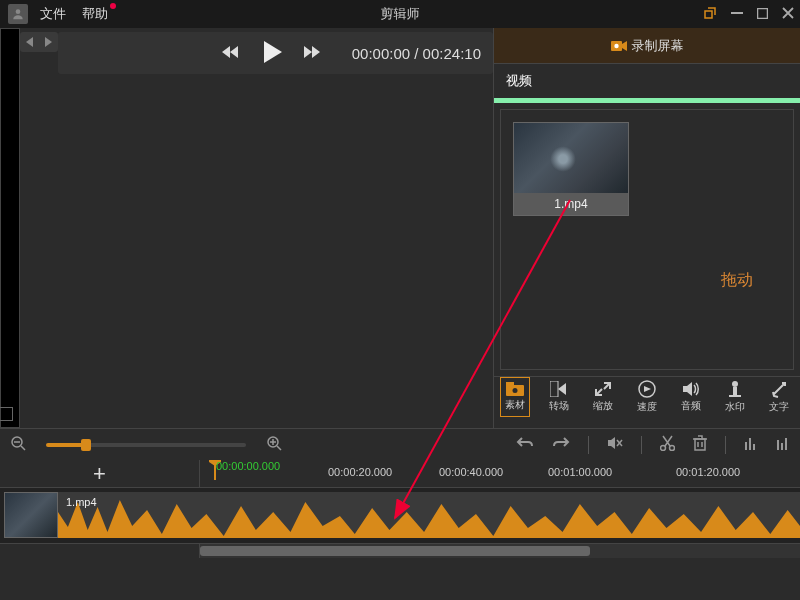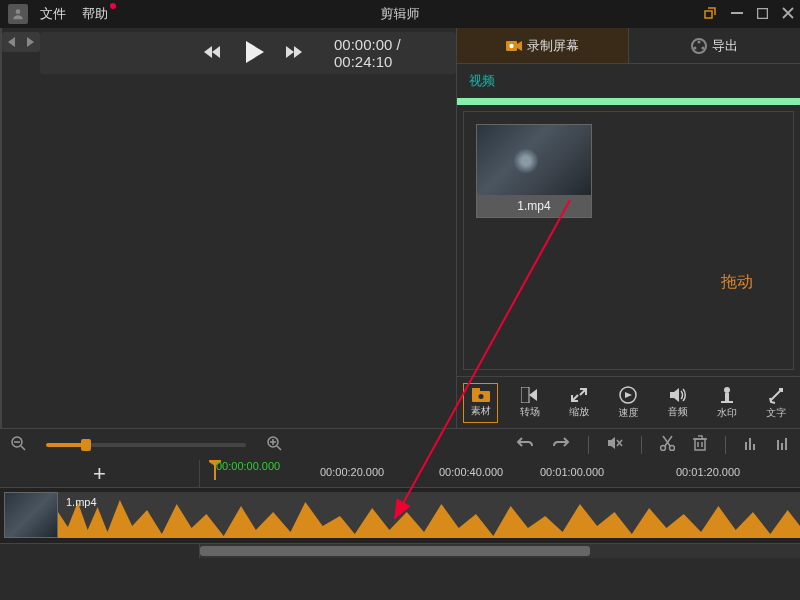--- a/index.html
+++ b/index.html
@@ -22,35 +22,35 @@
 .seek-row { height: 20px; background: #3a3a3a; margin-top: 4px; display: flex; align-items: center; padding: 0 6px; border-radius: 3px; }
 .tri-left, .tri-right { width: 0; height: 0; border-top: 5px solid transparent; border-bottom: 5px solid transparent; }
 .tri-left { border-right: 7px solid #888; }
 .tri-right { border-left: 7px solid #888; margin-left: auto; }
 .seek-track { flex: 1; height: 4px; background: #222; margin: 0 6px; border-radius: 2px; }
 .controls-row { height: 42px; background: #333; margin-top: 4px; display: flex; align-items: center; padding: 0 12px; border-radius: 3px; position: relative; }
 .play-ctrl { display: flex; align-items: center; gap: 18px; margin-left: 150px; }
 .trans { cursor: pointer; }
 .timecode { margin-left: 28px; color: #ddd; font-size: 15px; }
 
-.right-col { width: 344px; background: #2b2b2b; border-left: 1px solid #444; display: flex; flex-direction: column; }
+.right-col { width: 307px; background: #2b2b2b; border-left: 1px solid #444; display: flex; flex-direction: column; }
 .tab-row { height: 36px; display: flex; border-bottom: 1px solid #444; }
 .tabr { flex: 1; display: flex; align-items: center; justify-content: center; gap: 5px; cursor: pointer; border-right: 1px solid #444; font-size: 13px; color: #ddd; }
 .tabr.active { background: #3a2a18; }
 .tabr:last-child { border-right: none; }
 .ic16 { width: 16px; height: 16px; display: inline-flex; align-items: center; justify-content: center; }
-.section-hdr { padding: 8px 12px; color: #14b8a6; font-size: 13px; border-bottom: 7px solid #86efac; }
+.section-hdr { padding: 8px 12px; color: #ffffff; font-size: 13px; border-bottom: 5px solid #86efac; }
 .media-area { flex: 1; padding: 12px; position: relative; border: 1px solid #444; margin: 6px; }
 .thumb-card { width: 116px; border: 1px solid #666; background: #555; cursor: pointer; }
 .thumb-img { height: 70px; background: linear-gradient(135deg,#2a3540 0%, #4a5560 40%, #3a4048 70%, #20282e 100%); position: relative; }
 .thumb-img::after { content:""; position:absolute; left:30%; top:30%; width:30px; height:30px; background: radial-gradient(circle,#8a9aa5 20%, transparent 60%); }
 .thumb-lbl { text-align: center; padding: 4px 0; font-size: 12px; color: #eee; background: #5a5a5a; }
 .drag-label { position: absolute; color: #d83; font-size: 16px; right: 40px; top: 160px; }
 
-.tool-row { height: 52px; border-top: 1px solid #444; display: flex; align-items: center; padding: 0 6px; gap: 14px; }
+.tool-row { height: 52px; border-top: 1px solid #444; display: flex; align-items: flex-start; padding: 0 6px; gap: 14px; }
 .tool-btn { width: 38px; height: 40px; display: flex; flex-direction: column; align-items: center; justify-content: center; cursor: pointer; gap: 2px; border: 1px solid transparent; }
 .tool-btn.on { border: 1px solid #d88a1a; }
 .tool-btn .lbl { font-size: 10px; color: #ccc; }
 
 .edit-bar { height: 32px; background: #2b2b2b; display: flex; align-items: center; padding: 0 10px; gap: 12px; border-top: 1px solid #444; }
 .zoom-slider { width: 200px; height: 4px; background: linear-gradient(to right,#d88a1a 0%,#d88a1a 20%,#444 20%,#444 100%); border-radius: 2px; position: relative; margin: 0 8px; }
 .zoom-slider::after { content:""; position:absolute; left:20%; top:-4px; width:10px; height:12px; background:#d88a1a; border-radius:2px; transform:translateX(-50%); }
 .edit-icons { margin-left: auto; display: flex; gap: 18px; align-items: center; }
 .eic { cursor: pointer; color: #999; }
 .vdiv { width:1px; height:18px; background:#555; }
@@ -158,31 +158,20 @@
       <div class="tabr active">
         <span class="ic16">
             <svg width="16" height="12" viewBox="0 0 16 12">
               <rect x="0" y="1" width="11" height="10" rx="1" fill="#d88a1a"></rect>
               <path d="M11 4l5-3v10l-5-3z" fill="#d88a1a"></path>
               <circle cx="5.5" cy="6" r="2.2" fill="#fff"></circle>
             </svg>
           </span>
         <span>录制屏幕</span>
       </div>
-      <div class="tabr">
-        <span class="ic16">
-            <svg width="16" height="16" viewBox="0 0 16 16">
-              <circle cx="8" cy="8" r="7" fill="none" stroke="#888" stroke-width="2"></circle>
-              <circle cx="8" cy="4" r="1.5" fill="#888"></circle>
-              <circle cx="4" cy="10" r="1.5" fill="#888"></circle>
-              <circle cx="12" cy="10" r="1.5" fill="#888"></circle>
-            </svg>
-          </span>
-        <span>导出</span>
-      </div>
     </div>
     <div class="section-hdr">视频</div>
     <div class="media-area">
       <div class="thumb-card">
         <div class="thumb-img"></div>
         <div class="thumb-lbl">1.mp4</div>
       </div>
       <div class="drag-label">拖动</div>
     </div>
     <div class="tool-row">
@@ -292,23 +281,23 @@
         <span class="hdr-add">+</span>
       </div>
     <div class="ruler">
       <span class="playhead-mark">
         <svg width="12" height="24" viewBox="0 0 12 24">
             <path d="M0 0h12v6l-6 4-6-4z" fill="#d88a1a"></path>
             <rect x="5" y="8" width="2" height="70" fill="#d88a1a"></rect>
           </svg>
       </span>
       <span class="playhead">00:00:00.000</span>
-      <span class="ruler-lbl" style="left:120px">00:00:20.000</span>
+      <span class="ruler-lbl" style="left:128px">00:00:20.000</span>
       <span class="ruler-lbl" style="left:239px">00:00:40.000</span>
-      <span class="ruler-lbl" style="left:340px">00:01:00.000</span>
+      <span class="ruler-lbl" style="left:348px">00:01:00.000</span>
       <span class="ruler-lbl" style="left:476px">00:01:20.000</span>
     </div>
   </div>
   <div class="track-row">
     <div class="track-body">
       <div class="clip">
         <div class="clip-thumb"></div>
         <div class="clip-wave">
           <span class="clip-name">1.mp4</span>
           <svg width="100%" height="46" preserveAspectRatio="none" viewBox="0 0 600 46">

